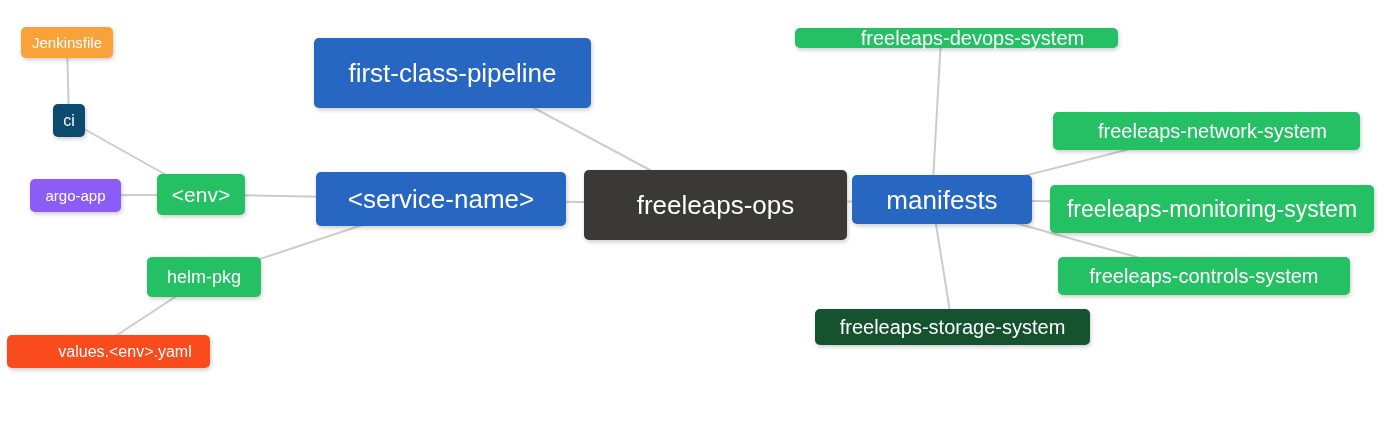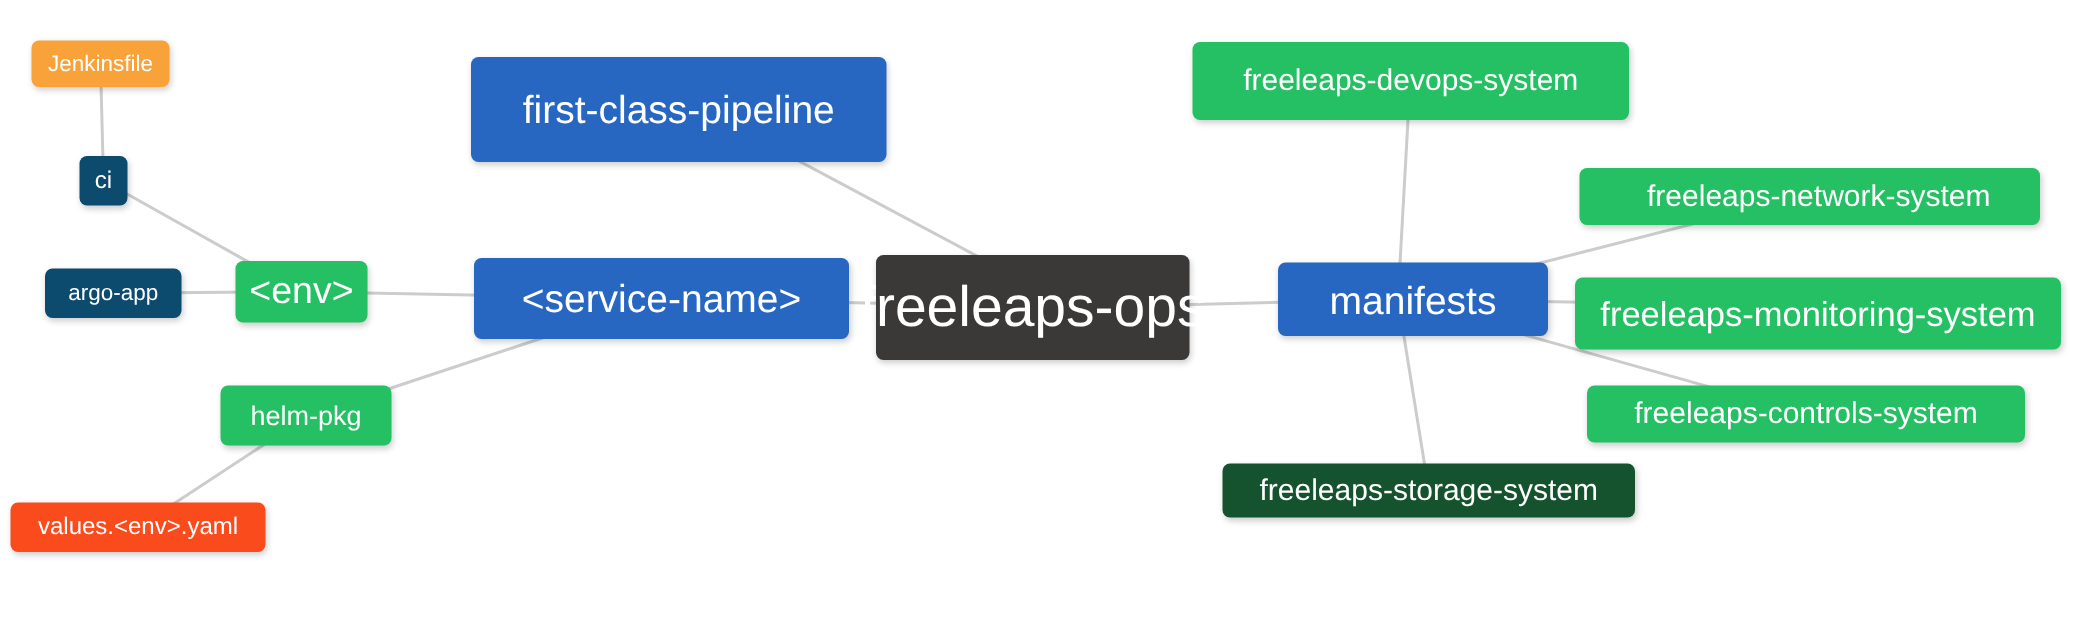--- a/index.html
+++ b/index.html
@@ -59,27 +59,27 @@
       <line stroke="#cccccc" stroke-width="2" x1="715.5" y1="205" x2="932" y2="199.5"></line>
       <line stroke="#cccccc" stroke-width="2" x1="932" y1="199.5" x2="940.5" y2="47"></line>
       <line stroke="#cccccc" stroke-width="2" x1="932" y1="199.5" x2="1200.5" y2="131"></line>
       <line stroke="#cccccc" stroke-width="2" x1="932" y1="199.5" x2="1212" y2="204"></line>
       <line stroke="#cccccc" stroke-width="2" x1="932" y1="199.5" x2="1204" y2="276"></line>
       <line stroke="#cccccc" stroke-width="2" x1="932" y1="199.5" x2="952.5" y2="327"></line>
     </svg>
   <div id="node-layer" class="node-layer">
       <div class="node" style="left: 21px; top: 27px; width: 92px; height: 31px; font-size: 15px; background: rgb(249, 162, 57);">Jenkinsfile</div>
       <div class="node" style="left: 53px; top: 104px; width: 32px; height: 33px; font-size: 16px; background: #0c4a6e;">ci</div>
-      <div class="node" style="left: 30px; top: 179px; width: 91px; height: 33px; font-size: 15px; background: #0c4a6e;">argo-app</div>
-      <div class="node" style="left: 157px; top: 174px; width: 88px; height: 41px; font-size: 25px; background: rgb(37, 192, 99);">&lt;env&gt;</div>
+      <div class="node" style="left: 30px; top: 179px; width: 91px; height: 33px; font-size: 15px; background: #8b5cf6;">argo-app</div>
+      <div class="node" style="left: 157px; top: 174px; width: 88px; height: 41px; font-size: 21px; background: rgb(37, 192, 99);">&lt;env&gt;</div>
       <div class="node" style="left: 147px; top: 257px; width: 114px; height: 40px; font-size: 18px; background: rgb(37, 192, 99);">helm-pkg</div>
-      <div class="node" style="left: 7px; top: 335px; width: 170px; height: 33px; font-size: 16px; background: rgb(250, 75, 29);">values.&lt;env&gt;.yaml</div>
+      <div class="node" style="left: 7px; top: 335px; width: 170px; height: 33px; font-size: 16px; background: rgb(250, 75, 29); padding-left: 33px;">values.&lt;env&gt;.yaml</div>
       <div class="node" style="left: 314px; top: 38px; width: 277px; height: 70px; font-size: 26px; background: rgb(39, 103, 194);">first-class-pipeline</div>
       <div class="node" style="left: 316px; top: 172px; width: 250px; height: 54px; font-size: 26px; background: rgb(39, 103, 194);">&lt;service-name&gt;</div>
-      <div class="node" style="left: 584px; top: 170px; width: 209px; height: 70px; font-size: 38px; background: rgb(59, 56, 56);">freeleaps-ops</div>
+      <div class="node" style="left: 584px; top: 170px; width: 263px; height: 70px; font-size: 26px; background: rgb(59, 56, 56);">freeleaps-ops</div>
       <div class="node" style="left: 852px; top: 175px; width: 180px; height: 49px; font-size: 26px; background: rgb(39, 103, 194);">manifests</div>
-      <div class="node" style="left: 795px; top: 28px; width: 291px; height: 52px; font-size: 20px; background: rgb(37, 192, 99);">freeleaps-devops-system</div>
+      <div class="node" style="left: 795px; top: 28px; width: 291px; height: 20px; font-size: 20px; background: rgb(37, 192, 99); padding-left: 32px;">freeleaps-devops-system</div>
       <div class="node" style="left: 1053px; top: 112px; width: 295px; height: 38px; font-size: 20px; background: rgb(37, 192, 99); padding-left: 12px;">freeleaps-network-system</div>
       <div class="node" style="left: 1050px; top: 185px; width: 324px; height: 48px; font-size: 23px; background: rgb(37, 192, 99);">freeleaps-monitoring-system</div>
       <div class="node" style="left: 1058px; top: 257px; width: 292px; height: 38px; font-size: 20px; background: rgb(37, 192, 99);">freeleaps-controls-system</div>
       <div class="node" style="left: 815px; top: 309px; width: 275px; height: 36px; font-size: 20px; background: #14532d;">freeleaps-storage-system</div>
     </div>
 </div>
 
 </body></html>

